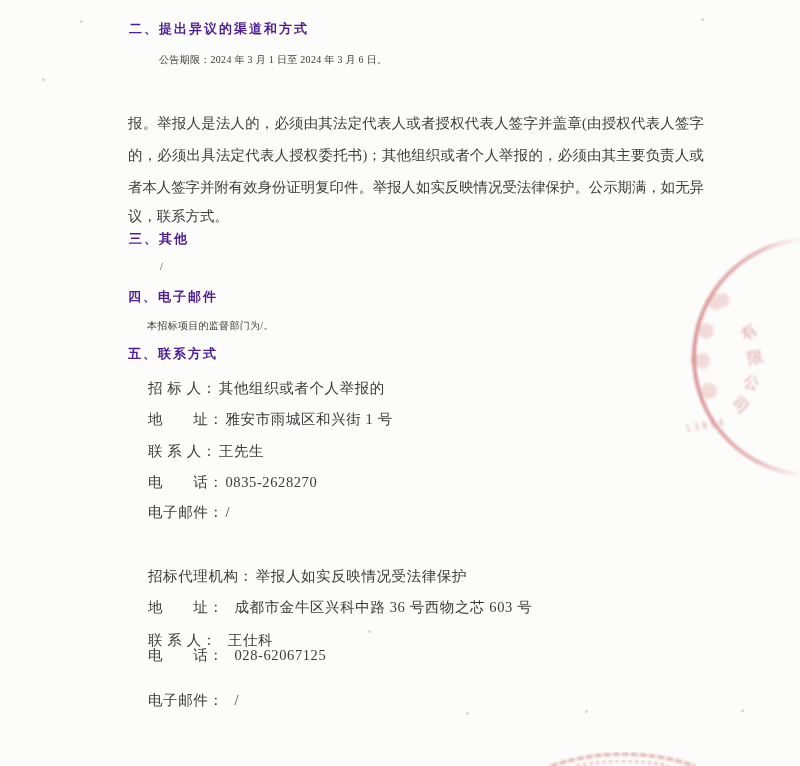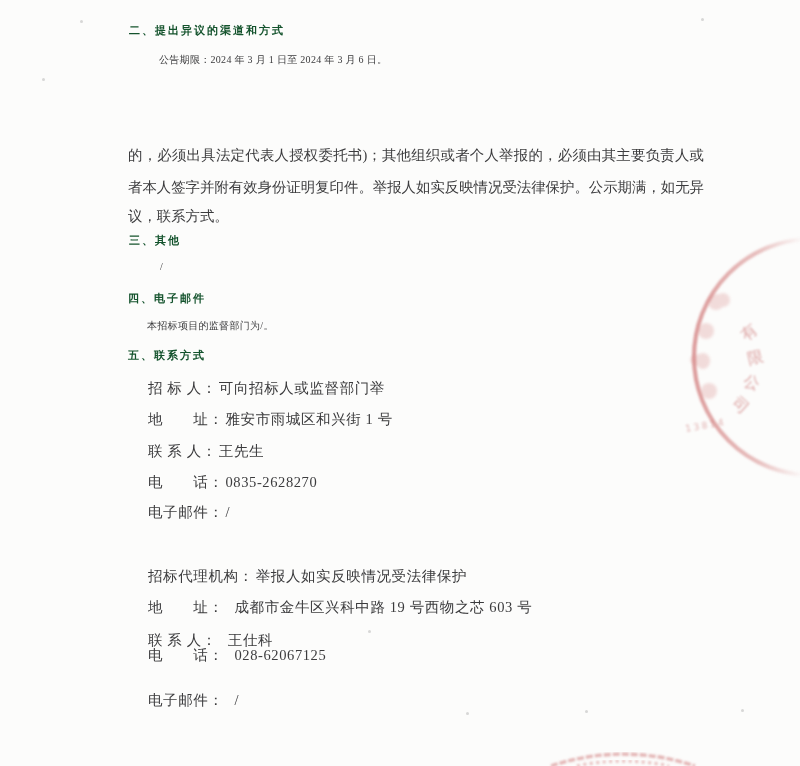--- a/index.html
+++ b/index.html
@@ -5,73 +5,74 @@
   html,body{margin:0;padding:0;}
   .page{
     position:relative;
     width:800px;height:766px;
     background:#fcfcfb;
     overflow:hidden;
     font-family:"Liberation Serif","DejaVu Serif",serif;
     color:#3a3a3c;
   }
   .line{position:absolute;white-space:nowrap;line-height:20px;font-size:10px;letter-spacing:.3px;}
-  .heading{position:absolute;white-space:nowrap;font-weight:bold;font-size:11px;letter-spacing:2px;color:#14532d;line-height:20px;}
+  .heading{position:absolute;white-space:nowrap;font-weight:bold;font-size:13px;letter-spacing:2px;color:#4c1d95;line-height:20px;font-family:Liberation Mono, monospace;}
   .jline{
     position:absolute;left:128px;width:576px;
     font-size:14.4px;line-height:20px;color:#3c3c3e;
     text-align:justify;text-align-last:justify;
   }
   .jline.last{text-align-last:left;}
   .row{position:absolute;left:148px;white-space:nowrap;font-size:14.5px;line-height:20px;letter-spacing:.6px;color:#3b3b3d;}
   .row .val{margin-left:2px;}
   .row .val.sp{margin-left:11px;}
   .speck{position:absolute;width:3px;height:3px;border-radius:50%;background:#9a9a9a;opacity:.38;}
   .seal-overlay{position:absolute;left:0;top:0;pointer-events:none;}
 </style>
 </head>
 <body>
 
 <div class="page">
 
   <div class="heading" style="left:129px;top:20px">二、提出异议的渠道和方式</div>
   <div class="line" style="left:159px;top:50px">公告期限：2024 年 3 月 1 日至 2024 年 3 月 6 日。</div>
+  <div class="jline" style="top:113px">报。举报人是法人的，必须由其法定代表人或者授权代表人签字并盖章(由授权代表人签字</div>
   <div class="jline" style="top:145px">的，必须出具法定代表人授权委托书)；其他组织或者个人举报的，必须由其主要负责人或</div>
   <div class="jline" style="top:177px">者本人签字并附有效身份证明复印件。举报人如实反映情况受法律保护。公示期满，如无异</div>
   <div class="jline last" style="top:206px">议，联系方式。</div>
 
   <div class="heading" style="left:129px;top:230px">三、其他</div>
   <div class="line" style="left:160px;top:257px">/</div>
 
   <div class="heading" style="left:128px;top:288px">四、电子邮件</div>
   <div class="line" style="left:147px;top:316px">本招标项目的监督部门为/。</div>
 
   <div class="heading" style="left:128px;top:345px">五、联系方式</div>
 
   <div class="row" style="top:378px">
-    <span class="lbl">招 标 人：</span><span class="val">可向招标人或监督部门举</span>
+    <span class="lbl">招 标 人：</span><span class="val">其他组织或者个人举报的</span>
   </div>
   <div class="row" style="top:409px">
     <span class="lbl">地　　址：</span><span class="val">雅安市雨城区和兴街 1 号</span>
   </div>
   <div class="row" style="top:441px">
     <span class="lbl">联 系 人：</span><span class="val">王先生</span>
   </div>
   <div class="row" style="top:472px">
     <span class="lbl">电　　话：</span><span class="val">0835-2628270</span>
   </div>
   <div class="row" style="top:502px">
     <span class="lbl">电子邮件：</span><span class="val">/</span>
   </div>
 
   <div class="row" style="top:566px">
     <span class="lbl">招标代理机构：</span><span class="val">举报人如实反映情况受法律保护</span>
   </div>
   <div class="row" style="top:597px">
-    <span class="lbl">地　　址：</span><span class="val sp">成都市金牛区兴科中路 19 号西物之芯 603 号</span>
+    <span class="lbl">地　　址：</span><span class="val sp">成都市金牛区兴科中路 36 号西物之芯 603 号</span>
   </div>
   <div class="row" style="top:630px">
     <span class="lbl">联 系 人：</span><span class="val sp">王仕科</span>
   </div>
   <div class="row" style="top:645px">
     <span class="lbl">电　　话：</span><span class="val sp">028-62067125</span>
   </div>
   <div class="row" style="top:690px">
     <span class="lbl">电子邮件：</span><span class="val sp">/</span>
   </div>

